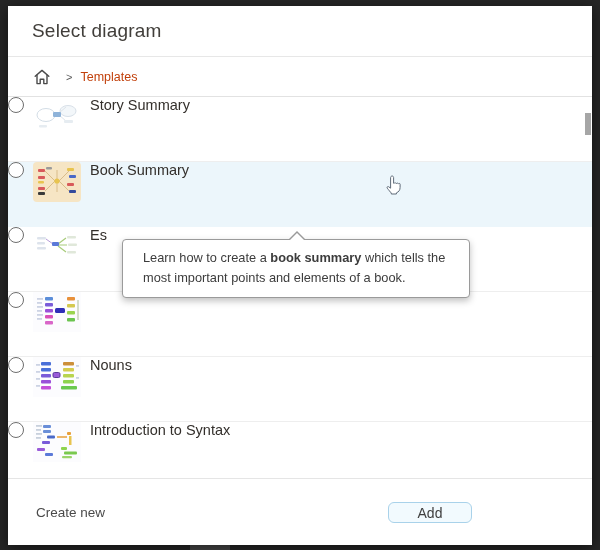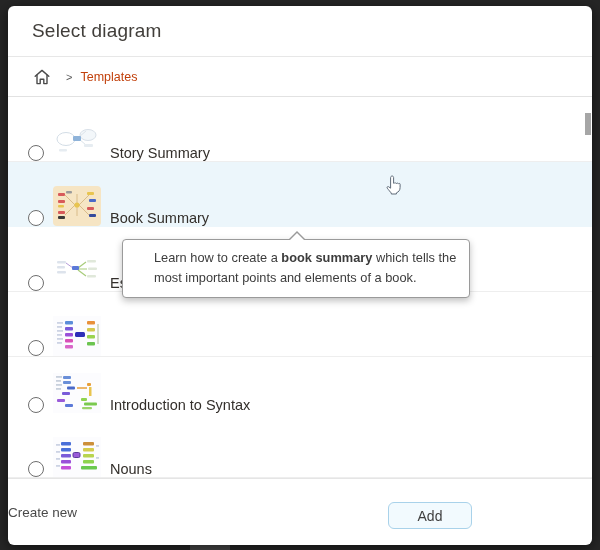--- a/index.html
+++ b/index.html
@@ -2,59 +2,59 @@
 <html><head>
 <meta charset="utf-8">
 <style>
   * { margin:0; padding:0; box-sizing:border-box; }
   html,body { width:600px; height:550px; overflow:hidden;
               font-family:"Liberation Sans", sans-serif; }
   .overlay { position:absolute; inset:0; background:#262626; }
   .page-scroll-frag { position:absolute; left:190px; top:545px; width:40px; height:5px; background:#474747; }
 
   .dialog { position:absolute; left:8px; top:6px; width:584px; height:539px;
-            background:#ffffff; border-radius:6px; box-shadow:0 3px 14px rgba(0,0,0,.55); }
+            background:#ffffff; border-radius:0; box-shadow:0 3px 14px rgba(0,0,0,.55); }
 
   .dlg-header { position:absolute; left:0; top:0; right:0; height:51px;
                 border-bottom:1px solid #e7e7e7; display:flex; align-items:center; padding-left:24px; }
   .dlg-title { font-size:19px; color:#413e3a; letter-spacing:.2px; }
 
   .breadcrumb { position:absolute; left:0; top:51px; right:0; height:40px;
                 border-bottom:1px solid #e2e2e2; display:flex; align-items:center;
                 padding-left:24px; box-shadow:0 1px 2px rgba(0,0,0,.05); }
   .home-ic { width:20px; height:20px; display:inline-block; }
   .bc-sep { font-size:11px; color:#5a5a5a; margin:0 8px 0 14px; }
   .bc-current { font-size:12.5px; color:#c2410c; }
 
   .list { position:absolute; left:0; top:91px; right:0; }
-  .row { position:relative; height:65px; display:flex; align-items:flex-end;
-         padding-left:20px; border-bottom:1px solid #eeeeee; background:#fff; }
+  .row { position:relative; height:65px; display:flex; align-items:flex-start;
+         border-bottom:1px solid #eeeeee; background:#fff; }
   .row.last { height:56px; border-bottom:none; }
   .row.highlighted { background:#ecf6fb; border-bottom:1px solid #ecf6fb; }
   .radio { width:16px; height:16px; border-radius:50%; border:1.5px solid #6e6e6e;
            background:#fff; flex:0 0 auto; }
   .thumb { width:48px; height:40px; margin-left:9px; flex:0 0 auto; }
   .row-label { margin-left:9px; font-size:14.5px; color:#332f2b; }
 
   .tooltip { position:absolute; left:114px; top:233px; width:348px; z-index:10;
              background:#ffffff; border:1px solid #9a9a9a; border-radius:4px;
-             box-shadow:0 3px 7px rgba(0,0,0,.25); padding:8px 12px 9px 31px;
+             box-shadow:0 3px 7px rgba(0,0,0,.25); padding:8px 12px 9px 20px;
              font-size:12.8px; line-height:1.55; color:#3c3c3c; }
   .tooltip b { font-weight:bold; }
   .tt-arrow-outer { position:absolute; top:-9px; left:165px; width:0; height:0;
              border-left:9px solid transparent; border-right:9px solid transparent;
              border-bottom:9px solid #9a9a9a; }
   .tt-arrow-inner { position:absolute; top:-7px; left:166.5px; width:0; height:0;
              border-left:7.5px solid transparent; border-right:7.5px solid transparent;
              border-bottom:7.5px solid #ffffff; }
 
   .dlg-footer { position:absolute; left:0; right:0; top:472px; height:67px;
                 border-top:1px solid #e5e5e5; display:flex; align-items:center; }
-  .create-new { font-size:13.5px; color:#4a4a4a; cursor:pointer; }
-  .add-btn { position:absolute; left:380px; top:23px; width:84px; height:27px;
+  .create-new { margin-left:28px; font-size:13.5px; color:#4a4a4a; cursor:pointer; }
+  .add-btn { position:absolute; left:380px; top:23px; width:84px; height:21px;
              background:#f2fafe; border:1px solid #a9d2ea; border-radius:6px;
              font-size:14px; color:#3f3f3f; display:flex; align-items:center; justify-content:center; }
   .cancel-btn { position:absolute; left:497px; top:23px; height:27px; padding:0 8px;
              font-size:14px; color:#3f3f3f; display:flex; align-items:center; }
 
   .scroll-thumb { position:absolute; right:1px; top:107px; width:6px; height:22px;
                   background:#a6a6a6; }
 
   .cursor { position:absolute; left:376px; top:169px; width:18px; height:20px; z-index:20;
             pointer-events:none; }
@@ -160,46 +160,20 @@
           <rect x="22" y="16" width="10" height="5" rx="1.5" fill="#2f2fb8"></rect>
           <rect x="34" y="5" width="8" height="3.5" rx="1" fill="#e8903a"></rect>
           <rect x="34" y="12" width="8" height="3.5" rx="1" fill="#d4c94f"></rect>
           <rect x="34" y="19" width="8" height="3.5" rx="1" fill="#9ad44f"></rect>
           <rect x="34" y="26" width="8" height="3.5" rx="1" fill="#6bc44f"></rect>
           <rect x="44" y="8" width="2" height="20" fill="#d5ddcd"></rect>
         </svg>
       </span>
     </div>
 
-    <div class="row last">
-      <span class="radio"></span>
-      <span class="thumb">
-        <svg width="48" height="40" viewBox="0 0 48 40">
-          <rect width="48" height="40" fill="#fcfcfe"></rect>
-          <rect x="3" y="3" width="6" height="1.8" fill="#c8d0dc"></rect>
-            <rect x="3" y="7" width="5" height="1.8" fill="#c8d0dc"></rect>
-          <rect x="3" y="11" width="6" height="1.8" fill="#c8d0dc"></rect>
-            <rect x="3" y="15" width="5" height="1.8" fill="#c8d0dc"></rect>
-          <rect x="10" y="3" width="8" height="3" rx="1" fill="#6a8fd8"></rect>
-          <rect x="10" y="8" width="8" height="3" rx="1" fill="#6a8fd8"></rect>
-          <rect x="14" y="13.5" width="8" height="3" rx="1" fill="#4a69c8"></rect>
-          <rect x="9" y="19" width="8" height="3" rx="1" fill="#7a5bd9"></rect>
-          <rect x="4" y="26" width="8" height="3" rx="1" fill="#9a5bd9"></rect>
-          <rect x="12" y="31" width="8" height="3" rx="1" fill="#5b79d8"></rect>
-          <path d="M24 15 L34 15" stroke="#e8a03a" stroke-width="1.5"></path>
-          <rect x="34" y="10" width="4" height="3" rx="1" fill="#e8a03a"></rect>
-          <rect x="36" y="14" width="2.5" height="9" fill="#e8c44f"></rect>
-          <rect x="28" y="25" width="6" height="3" rx="1" fill="#8fd44f"></rect>
-          <rect x="31" y="29.5" width="13" height="3" rx="1" fill="#7ac94f"></rect>
-          <rect x="29" y="34" width="10" height="2.2" rx="1" fill="#9ad46a"></rect>
-        </svg>
-      </span>
-      <span class="row-label">Introduction to Syntax</span>
-    </div>
-
     <div class="row">
       <span class="radio"></span>
       <span class="thumb">
         <svg width="48" height="40" viewBox="0 0 48 40">
           <rect width="48" height="40" fill="#fcfcfe"></rect>
           <rect x="3" y="7" width="4" height="1.8" fill="#ccd3e4"></rect>
             <rect x="3" y="14" width="4" height="1.8" fill="#ccd3e4"></rect>
           <rect x="3" y="21" width="4" height="1.8" fill="#ccd3e4"></rect>
             <rect x="3" y="28" width="4" height="1.8" fill="#ccd3e4"></rect>
           <rect x="8" y="5" width="10" height="3.5" rx="1" fill="#4a6fd8"></rect>
@@ -213,20 +187,46 @@
           <rect x="30" y="17" width="11" height="3.5" rx="1" fill="#b8d44f"></rect>
           <rect x="30" y="23" width="11" height="3.5" rx="1" fill="#8fd44f"></rect>
           <rect x="28" y="29" width="16" height="3.5" rx="1" fill="#6bc94f"></rect>
           <rect x="43" y="8" width="3" height="1.8" fill="#ccd3e4"></rect>
             <rect x="43" y="20" width="3" height="1.8" fill="#ccd3e4"></rect>
         </svg>
       </span>
       <span class="row-label">Nouns</span>
     </div>
 
+    <div class="row last">
+      <span class="radio"></span>
+      <span class="thumb">
+        <svg width="48" height="40" viewBox="0 0 48 40">
+          <rect width="48" height="40" fill="#fcfcfe"></rect>
+          <rect x="3" y="3" width="6" height="1.8" fill="#c8d0dc"></rect>
+            <rect x="3" y="7" width="5" height="1.8" fill="#c8d0dc"></rect>
+          <rect x="3" y="11" width="6" height="1.8" fill="#c8d0dc"></rect>
+            <rect x="3" y="15" width="5" height="1.8" fill="#c8d0dc"></rect>
+          <rect x="10" y="3" width="8" height="3" rx="1" fill="#6a8fd8"></rect>
+          <rect x="10" y="8" width="8" height="3" rx="1" fill="#6a8fd8"></rect>
+          <rect x="14" y="13.5" width="8" height="3" rx="1" fill="#4a69c8"></rect>
+          <rect x="9" y="19" width="8" height="3" rx="1" fill="#7a5bd9"></rect>
+          <rect x="4" y="26" width="8" height="3" rx="1" fill="#9a5bd9"></rect>
+          <rect x="12" y="31" width="8" height="3" rx="1" fill="#5b79d8"></rect>
+          <path d="M24 15 L34 15" stroke="#e8a03a" stroke-width="1.5"></path>
+          <rect x="34" y="10" width="4" height="3" rx="1" fill="#e8a03a"></rect>
+          <rect x="36" y="14" width="2.5" height="9" fill="#e8c44f"></rect>
+          <rect x="28" y="25" width="6" height="3" rx="1" fill="#8fd44f"></rect>
+          <rect x="31" y="29.5" width="13" height="3" rx="1" fill="#7ac94f"></rect>
+          <rect x="29" y="34" width="10" height="2.2" rx="1" fill="#9ad46a"></rect>
+        </svg>
+      </span>
+      <span class="row-label">Introduction to Syntax</span>
+    </div>
+
   </div>
 
   <div class="tooltip">
     <div class="tt-arrow-outer"></div>
     <div class="tt-arrow-inner"></div>
     <span>Learn how to create a </span><b>book summary</b><span> which tells the most important points and elements of a book.</span>
   </div>
 
   <div class="dlg-footer">
     <span class="create-new">Create new</span>

